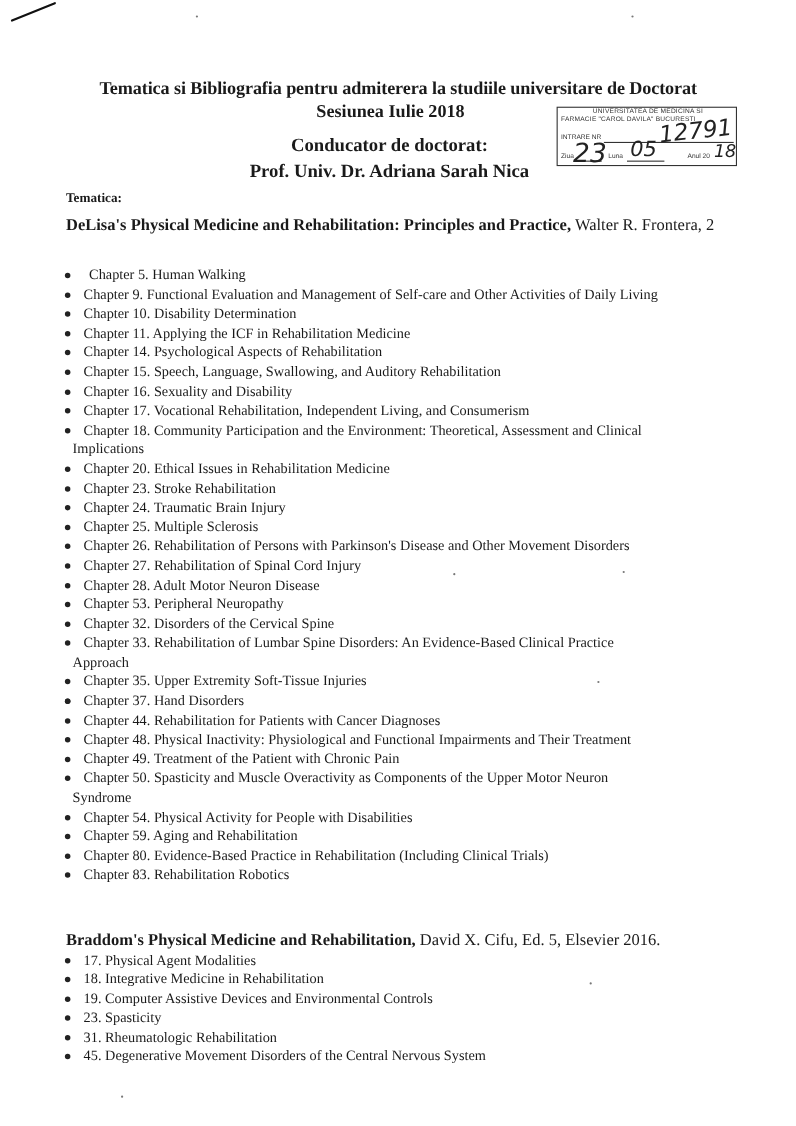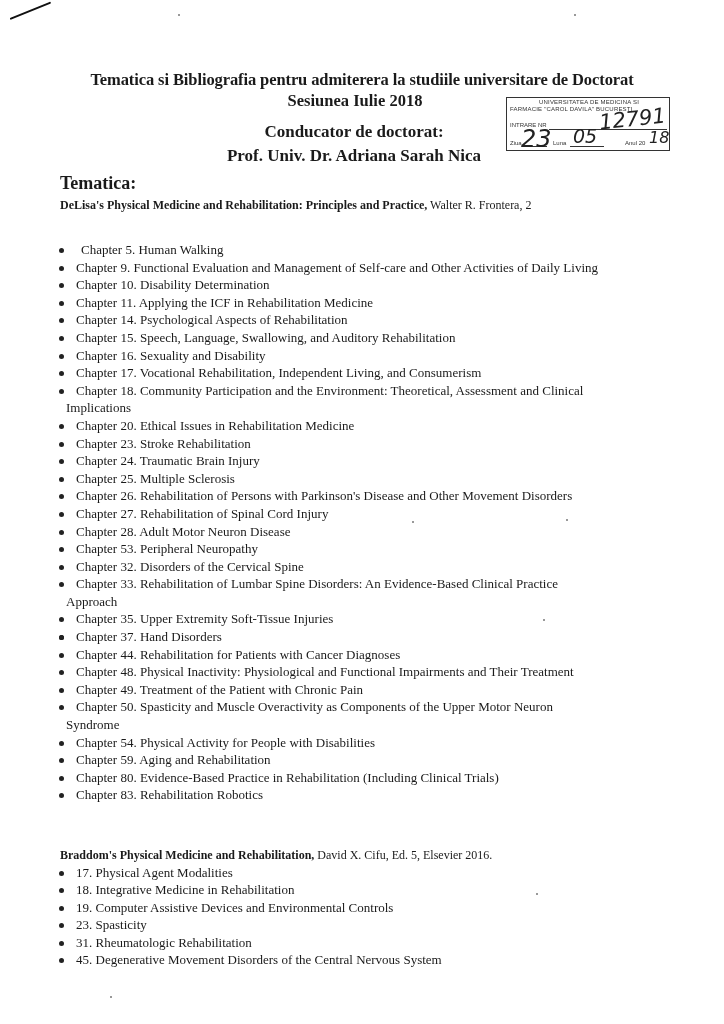--- a/index.html
+++ b/index.html
@@ -104,27 +104,27 @@
     .stamp-underline {
       position: absolute;
       height: 1px;
       background: #333;
     }
     .section-label {
       position: absolute;
       left: 60px;
       top: 173px;
       font-weight: bold;
-      font-size: 18px;
+      font-size: 12px;
     }
     .ref {
       position: absolute;
       left: 60px;
       width: 620px;
-      font-size: 12px;
+      font-size: 15px;
       line-height: 18px;
     }
     .ref b { font-weight: bold; }
     .ref-1 { top: 196px; }
     .ref-2 { top: 846px; }
     ul.chapters {
       position: absolute;
       left: 58px;
       margin: 0;
       padding: 0;

